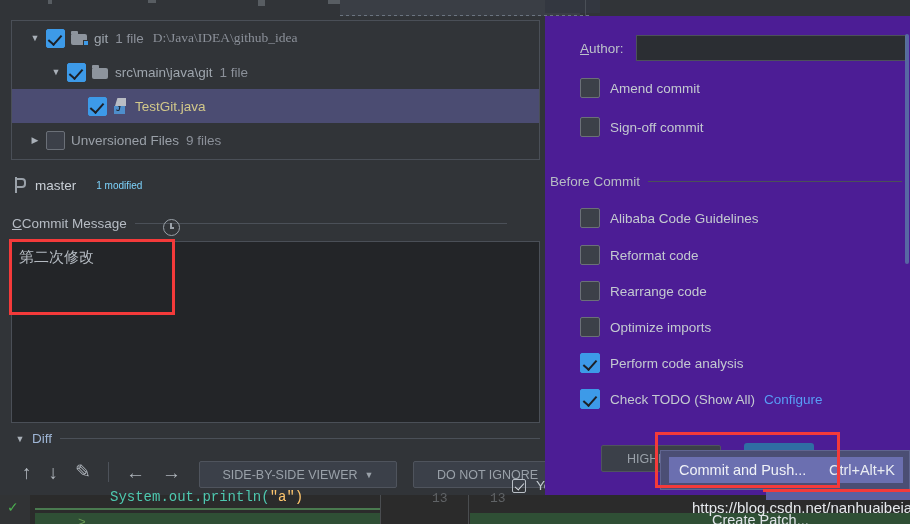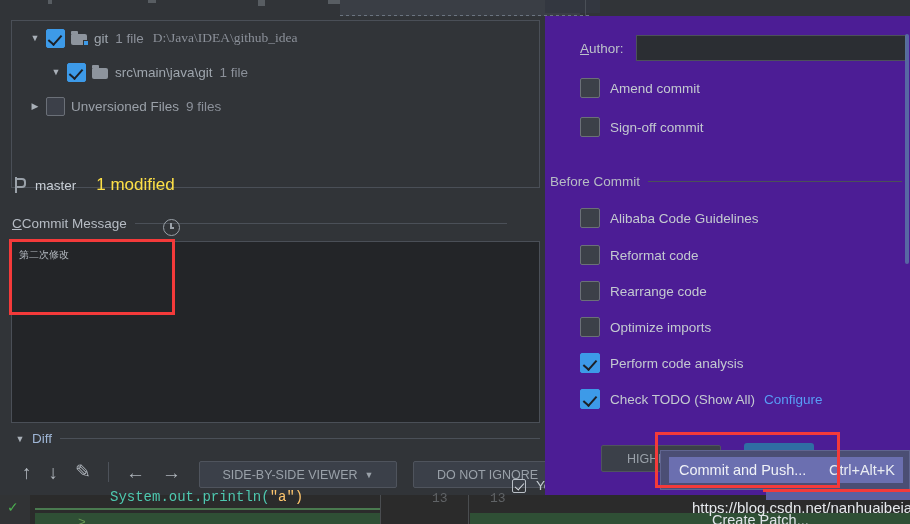--- a/index.html
+++ b/index.html
@@ -16,21 +16,21 @@
   .top-strip { position:absolute; left:0; top:0; width:910px; height:16px; background:#313438; }
   .top-strip .tiny { position:absolute; background:#6d737a; opacity:.65; }
   .top-panel-a { position:absolute; left:340px; top:0; width:240px; height:16px; background:#3a3e45; }
   .top-panel-b { position:absolute; left:545px; top:0; width:55px; height:13px; background:#333740; }
   .dash-line { position:absolute; left:340px; top:15px; width:250px; height:2px;
       background: repeating-linear-gradient(to right, #6b7480 0 3px, transparent 3px 6px); }
   .vert-div { position:absolute; left:585px; top:0; width:1px; height:18px; background:#4a4f57; }
 
   
   .left-pane { position:absolute; left:0; top:16px; width:545px; height:508px; background:#313438; }
-  .tree-box { position:absolute; left:11px; top:4px; width:529px; height:168px;
+  .tree-box { position:absolute; left:11px; top:4px; width:529px; height:140px;
       background:#313438; border:1px solid #4a4f57; border-top:1px solid #4a4f57; }
   .tree-row { position:relative; height:34px; display:flex; align-items:center; }
   .tree-row.sel { background:#4b4c72; }
   .arrow { width:22px; text-align:center; color:#a9b0b8; font-size:9px; flex:none; }
   .arrow.right::before { content:"\25B6"; }
   .arrow.down::before { content:"\25BC"; }
   .arrow.blank::before { content:""; }
 
   .cb { width:19px; height:19px; flex:none; border:1px solid #6b7078; border-radius:2px;
       background:#3c4049; position:relative; margin-right:6px; }
@@ -58,35 +58,35 @@
   .tsub { color:#8b9099; font-size:13.5px; margin-left:7px; }
   .tpath { color:#8b9099; font-size:13.5px; margin-left:9px;font-family:Liberation Serif, serif; }
   .tlabel.unv { color:#9aa0a8; }
 
   .branch-row { position:absolute; left:12px; top:155px; height:28px; display:flex; align-items:center; }
   .branch-ico { width:16px; height:18px; position:relative; margin-right:7px; flex:none; }
   .branch-ico::before { content:""; position:absolute; left:3px; top:1px; width:2px; height:16px; background:#9aa1a9; }
   .branch-ico::after { content:""; position:absolute; left:5px; top:2px; width:7px; height:6px;
       border:2px solid #9aa1a9; border-left:none; border-radius:0 4px 4px 0; }
   .branch-name { color:#c9cfd6; font-size:13.5px; }
-  .branch-mod { color:#fde047; font-size:17px; margin-left:20px; }
+  .branch-mod { color:#7dd3fc; font-size:10px; margin-left:20px; }
 
   
   .sec { position:absolute; display:flex; align-items:center; }
   .sec .lbl { font-size:13.5px; color:#b6bcc4; white-space:nowrap; }
   .sec .rule { height:1px; background:#4b5058; margin-left:8px; flex:1; }
 
   .clock-ico { position:absolute; right:10px; top:202px; width:17px; height:17px; border:1.6px solid #9aa1a9;
       border-radius:50%; }
   .clock-ico::before { content:""; position:absolute; left:6px; top:3px; width:1.6px; height:5px; background:#9aa1a9; }
   .clock-ico::after { content:""; position:absolute; left:6px; top:7px; width:4px; height:1.6px; background:#9aa1a9; }
 
   .msg-box { position:absolute; left:11px; top:225px; width:529px; height:182px;
       background:#232528; border:1px solid #4a4f57; }
-  .msg-text { position:absolute; left:7px; top:6px; color:#b4bac1; font-size:10px;
+  .msg-text { position:absolute; left:7px; top:6px; color:#b4bac1; font-size:15px;
       font-family:"Liberation Sans", sans-serif;text-align:center; }
   .redbox1 { position:absolute; left:9px; top:223px; width:166px; height:76px;
       border:3px solid #f43a3a; pointer-events:none; z-index:30; }
 
   
   .tb-ico { color:#b0b6bd; font-size:19px; line-height:1; }
   .tb-sep { width:1px; height:20px; background:#4d525a; }
   .tb-btn { height:27px; background:#3b4049; border:1px solid #4f545d; border-radius:2px;
       display:flex; align-items:center; justify-content:center; color:#9aa1a9; font-size:12.5px;
       padding:0 11px; white-space:nowrap; }
@@ -194,20 +194,29 @@
       </div>
 
       <div class="tree-row" style="padding-left:33px;">
         <span class="arrow down"></span>
         <span class="cb checked"></span>
         <span class="folder-ico"></span>
         <span class="tlabel">src\main\java\git</span>
         <span class="tsub">1 file</span>
       </div>
 
+      <div class="tree-row sel" style="padding-left:54px;">
+        <span class="arrow blank"></span>
+        <span class="cb checked"></span>
+        <span class="java-ico">
+            <i class="top"></i>
+            <i class="bot"></i>
+          </span>
+        <span class="tlabel file">TestGit.java</span>
+      </div>
 
       <div class="tree-row" style="padding-left:12px;">
         <span class="arrow right"></span>
         <span class="cb"></span>
         <span class="tlabel unv">Unversioned Files</span>
         <span class="tsub">9 files</span>
       </div>
     </div>
 
     <div class="branch-row">

